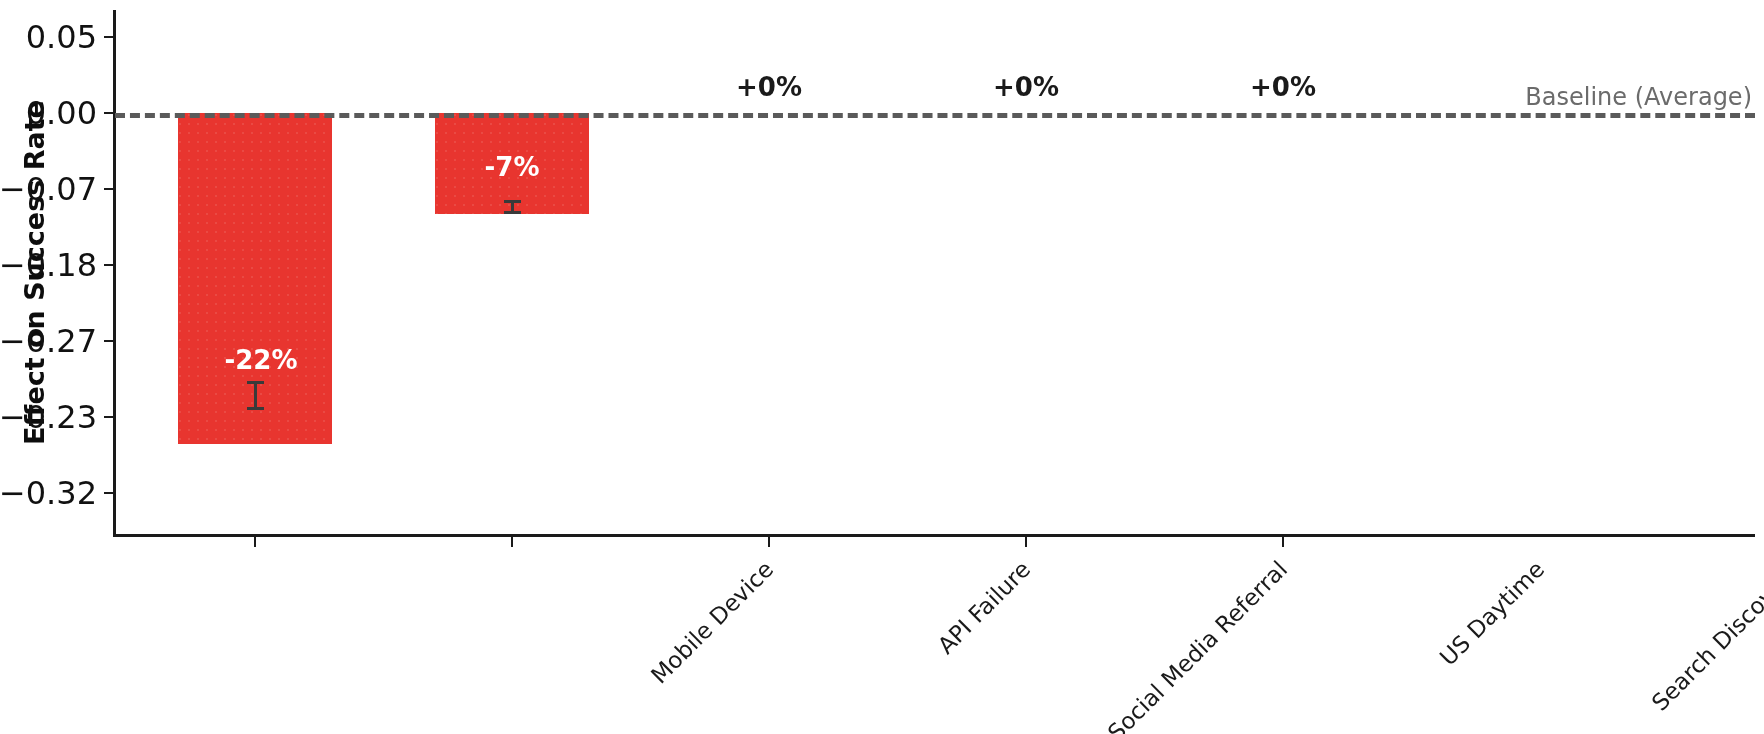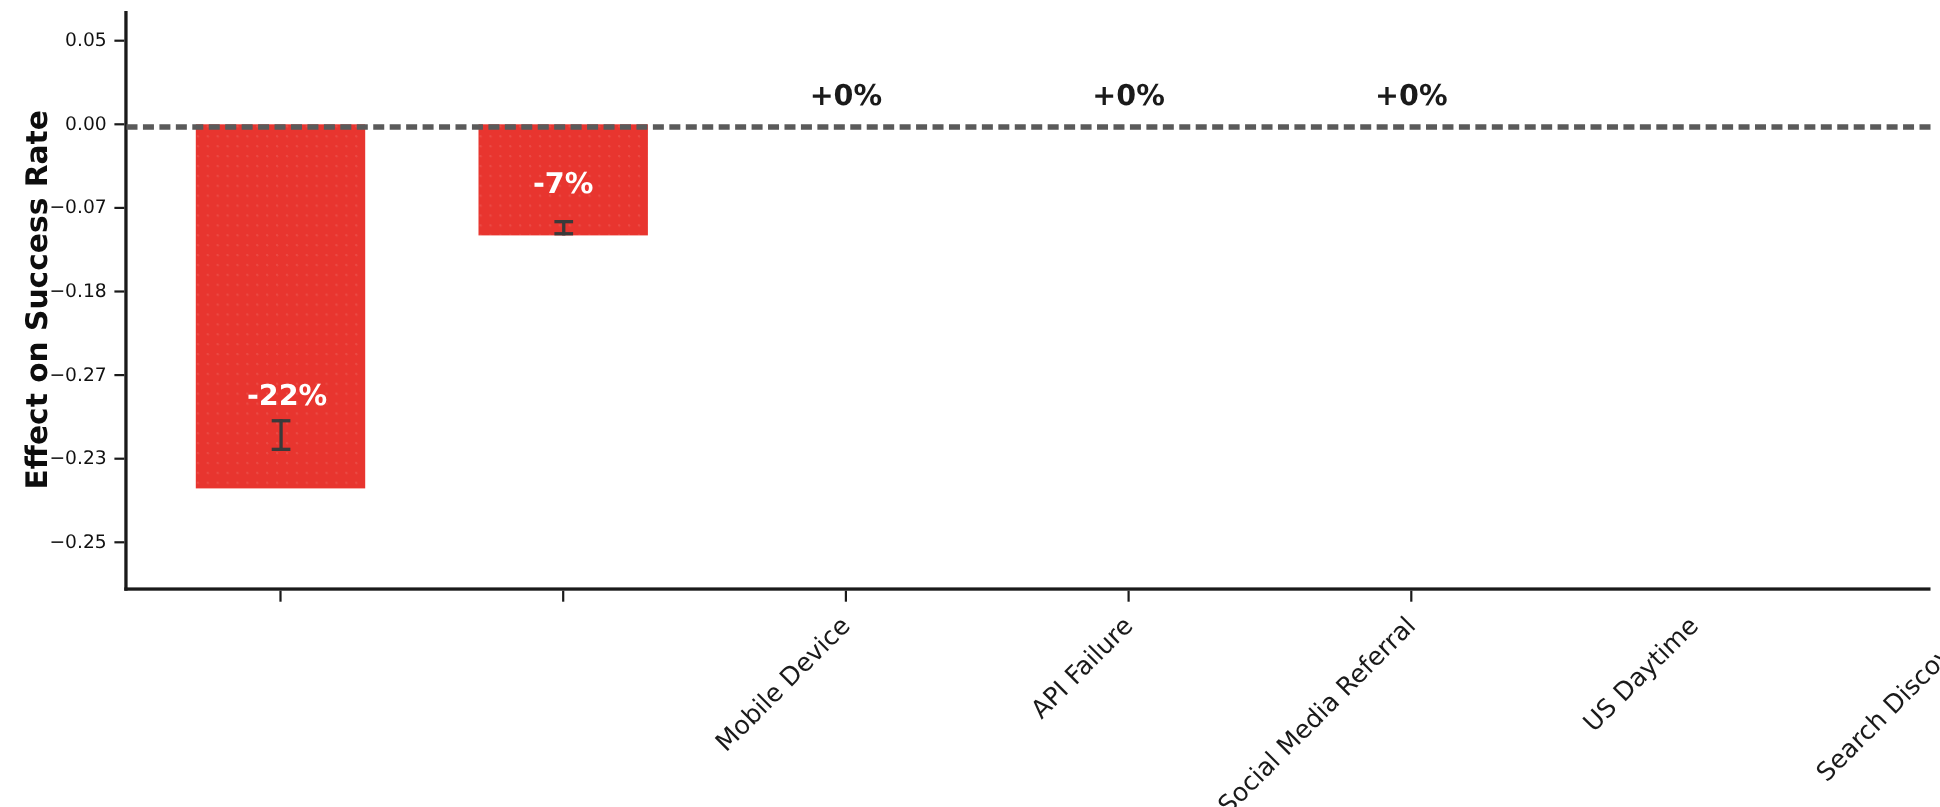--- a/index.html
+++ b/index.html
@@ -46,21 +46,21 @@
     right: 0px;
     top: -1px;
     width: 9px;
     height: 2px;
     background: #1a1a1a;
   }
   .ytick .tlabel {
     position: absolute;
     right: 16px;
     top: -16px;
-    font-size: 17px;
+    font-size: 32px;
     color: #111111;
     white-space: nowrap;
     line-height: 32px;
     font-family: "DejaVu Sans", sans-serif;
   }
 
   
   .xtick-mark {
     position: absolute;
     top: 537px;
@@ -179,21 +179,21 @@
   <div class="ytick" style="top:341px">
     <span class="tmark"></span>
     <span class="tlabel">−0.27</span>
   </div>
   <div class="ytick" style="top:417px">
     <span class="tmark"></span>
     <span class="tlabel">−0.23</span>
   </div>
   <div class="ytick" style="top:493px">
     <span class="tmark"></span>
-    <span class="tlabel">−0.25</span>
+    <span class="tlabel">−0.32</span>
   </div>
 
   <div class="bar" style="left:178px; top:113px; width:154px; height:331px;"></div>
   <div class="bar-label inside" style="left:178px; top:345px; width:166px;">-22%</div>
   <div class="errbar-v" style="left:254px; top:381px; height:29px;"></div>
   <div class="errbar-cap" style="left:247px; top:381px;"></div>
   <div class="errbar-cap" style="left:247px; top:407px;"></div>
 
   <div class="bar" style="left:435px; top:113px; width:154px; height:101px;"></div>
   <div class="bar-label inside" style="left:435px; top:152px; width:154px;">-7%</div>
@@ -204,20 +204,21 @@
   <div class="bar" style="left:692px; top:113px; width:154px; height:0px;"></div>
   <div class="bar-label outside" style="left:692px; top:72px; width:154px;">+0%</div>
 
   <div class="bar" style="left:949px; top:113px; width:154px; height:0px;"></div>
   <div class="bar-label outside" style="left:949px; top:72px; width:154px;">+0%</div>
 
   <div class="bar" style="left:1206px; top:113px; width:154px; height:0px;"></div>
   <div class="bar-label outside" style="left:1206px; top:72px; width:154px;">+0%</div>
 
   <div class="baseline" style="top:113px;"></div>
+  <div class="baseline-text" style="top:83px;">Baseline (Average)</div>
 
   <div class="xtick-mark" style="left:254px"></div>
   <div class="xtick-mark" style="left:511px"></div>
   <div class="xtick-mark" style="left:768px"></div>
   <div class="xtick-mark" style="left:1025px"></div>
   <div class="xtick-mark" style="left:1282px"></div>
 
   <div class="xtick-label" style="left:-260px; width:510px; transform: translate(510px,0) rotate(-45deg); transform-origin: right top;">Mobile Device</div>
   <div class="xtick-label" style="left:-3px; width:510px; transform: translate(510px,0) rotate(-45deg); transform-origin: right top;">API Failure</div>
   <div class="xtick-label" style="left:254px; width:510px; transform: translate(510px,0) rotate(-45deg); transform-origin: right top;">Social Media Referral</div>

